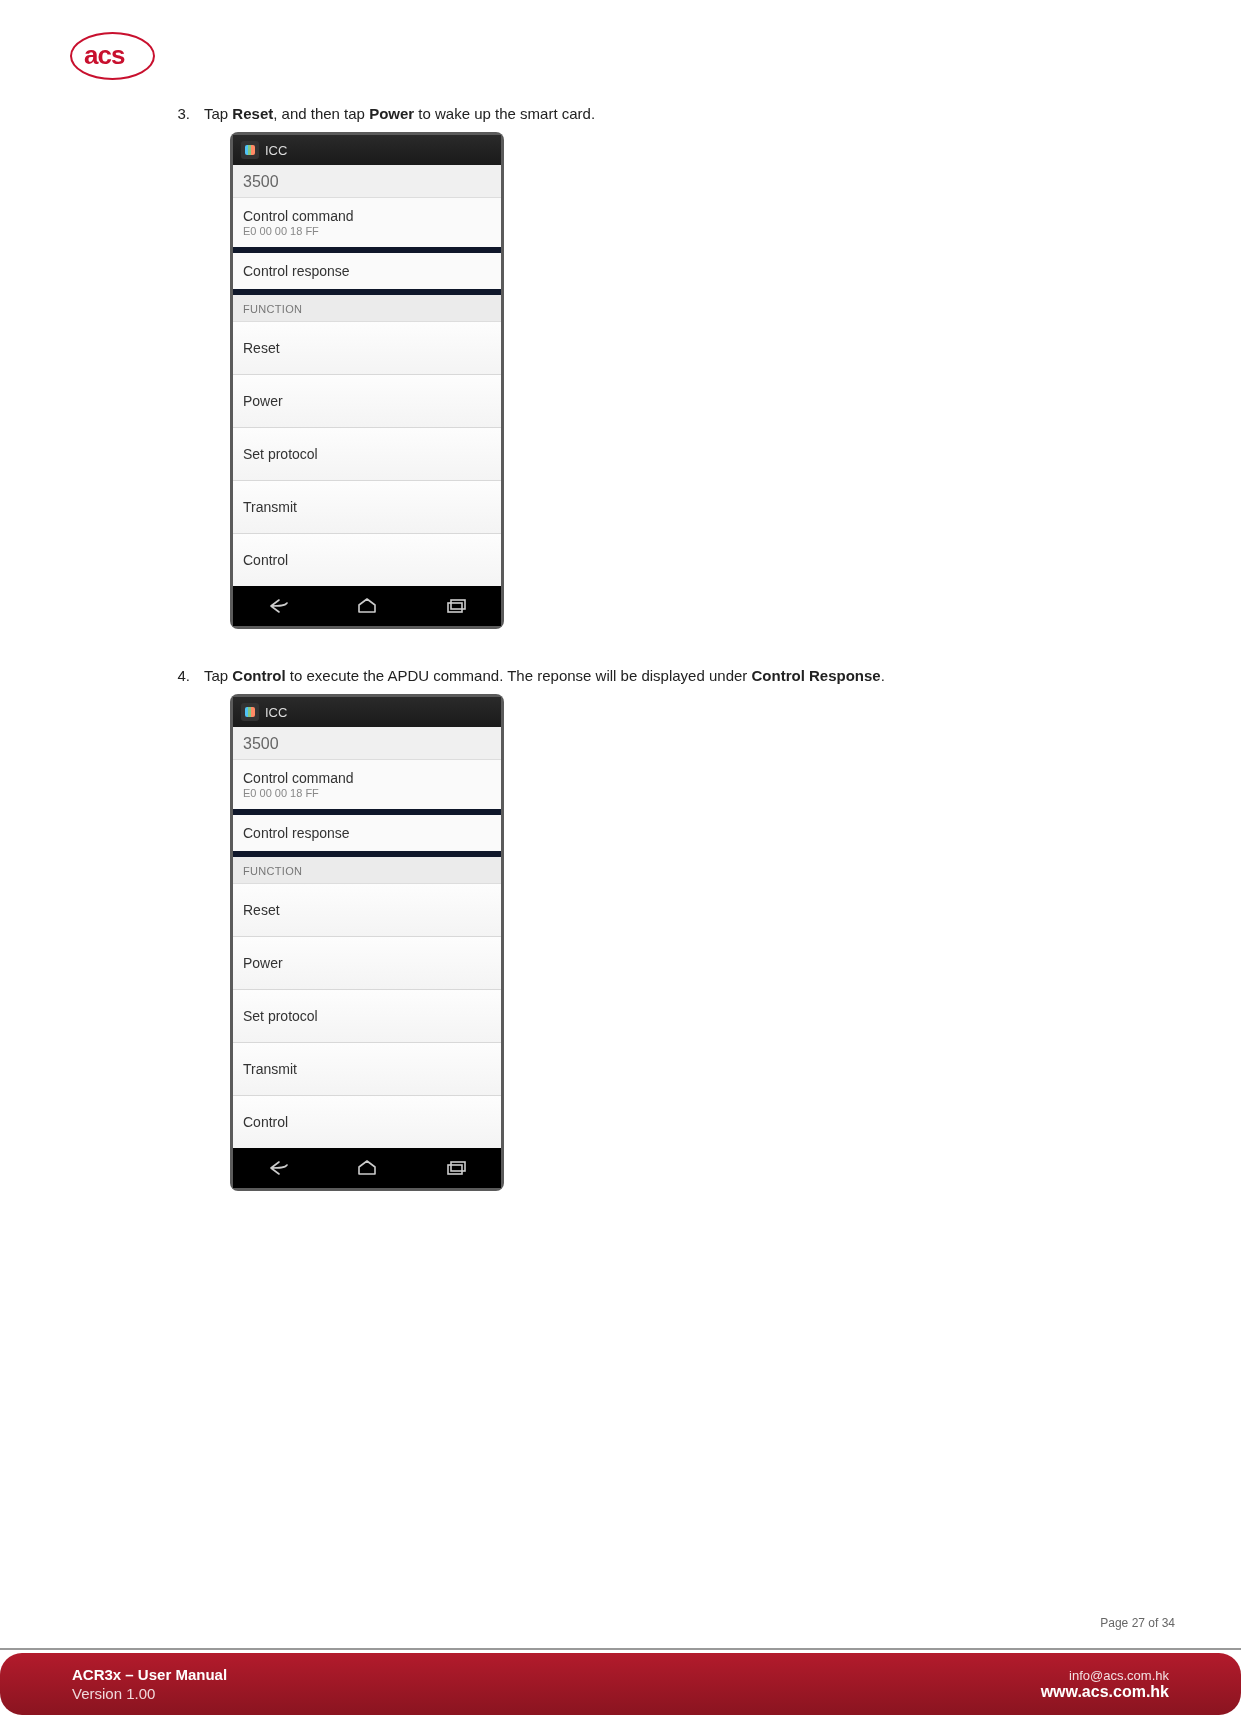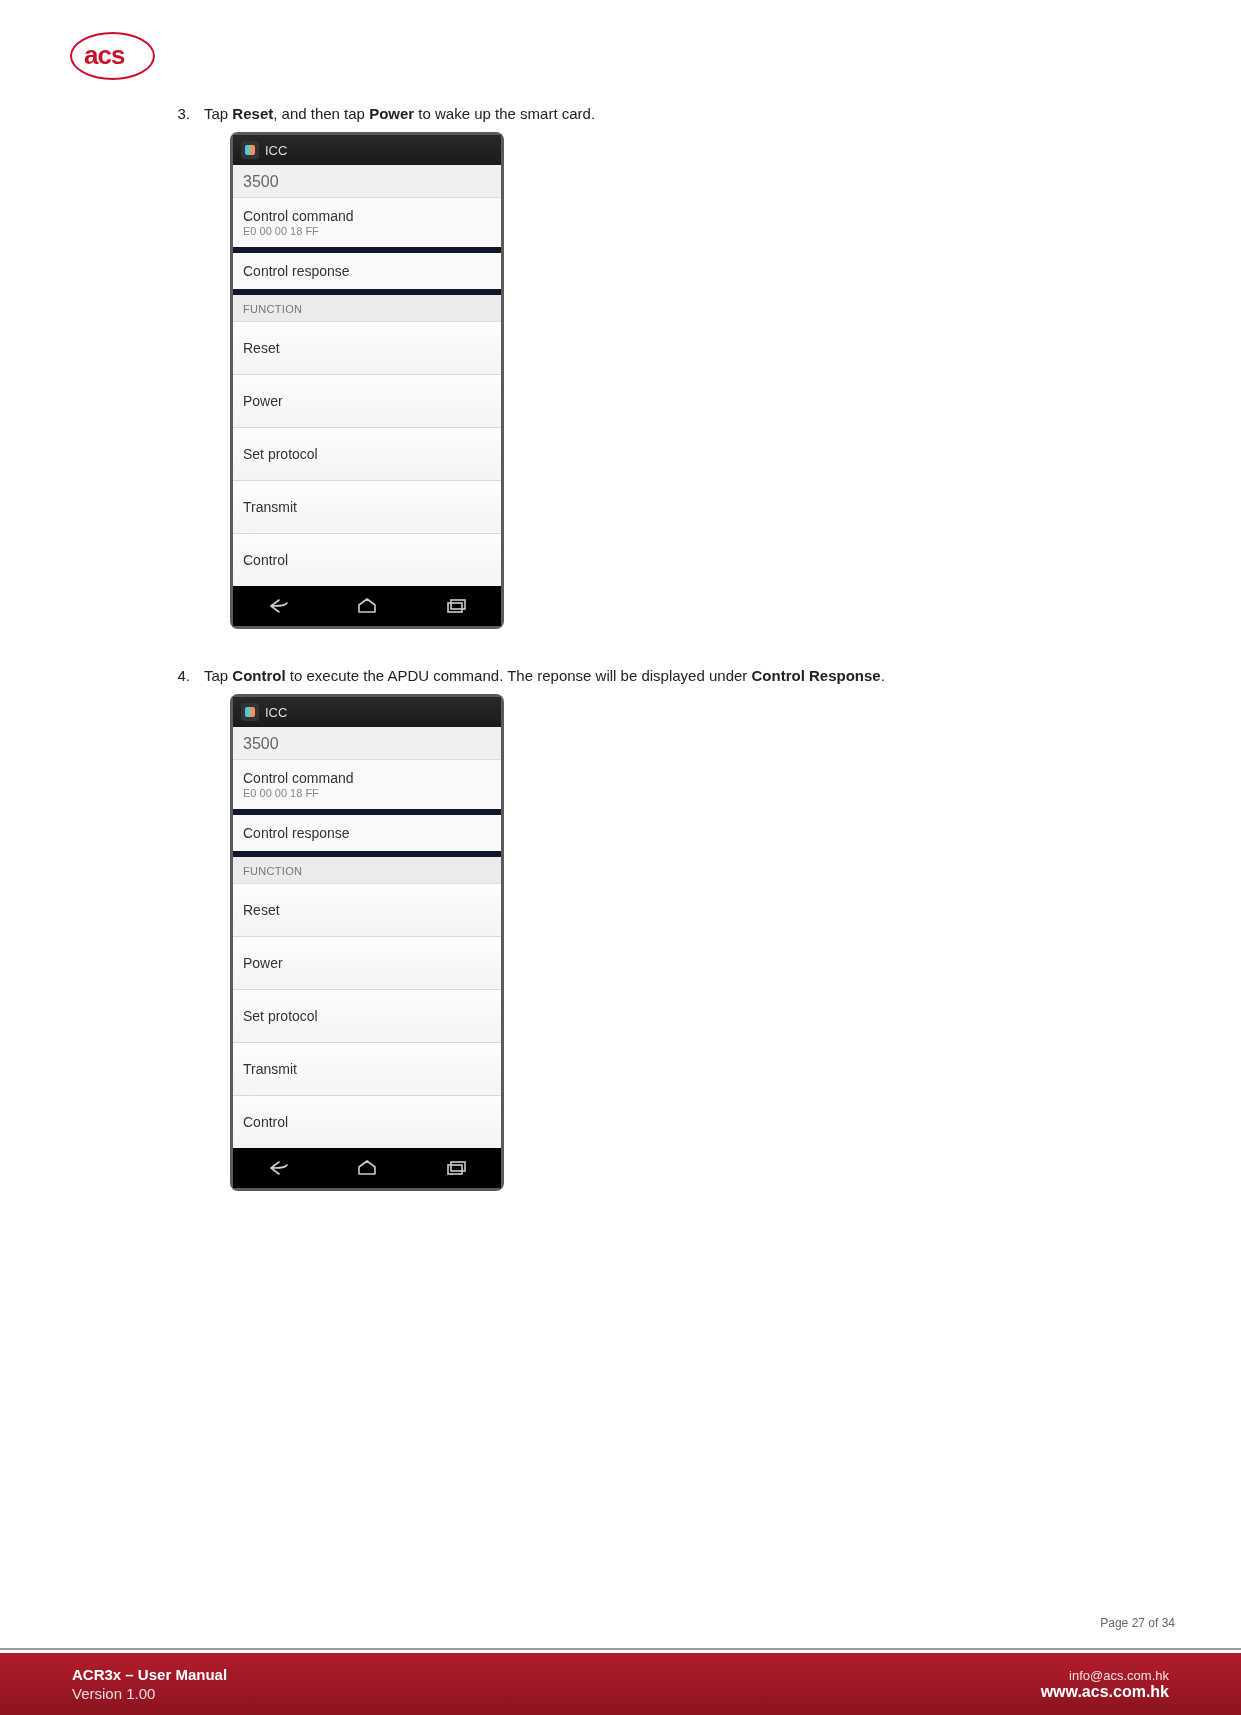--- a/index.html
+++ b/index.html
@@ -194,20 +194,21 @@
       margin-bottom: 3px;
     }
     .footer-bar {
       height: 62px;
       background: linear-gradient(#b31b2c, #8a1420);
       display: flex;
       justify-content: space-between;
       align-items: center;
       padding: 0 72px;
       color: #fff;
+      border-radius: 22px;
     }
     .footer-left {
       display: flex;
       flex-direction: column;
       gap: 2px;
       font-size: 14px;
     }
     .footer-title {
       font-weight: bold;
       font-size: 15px;

